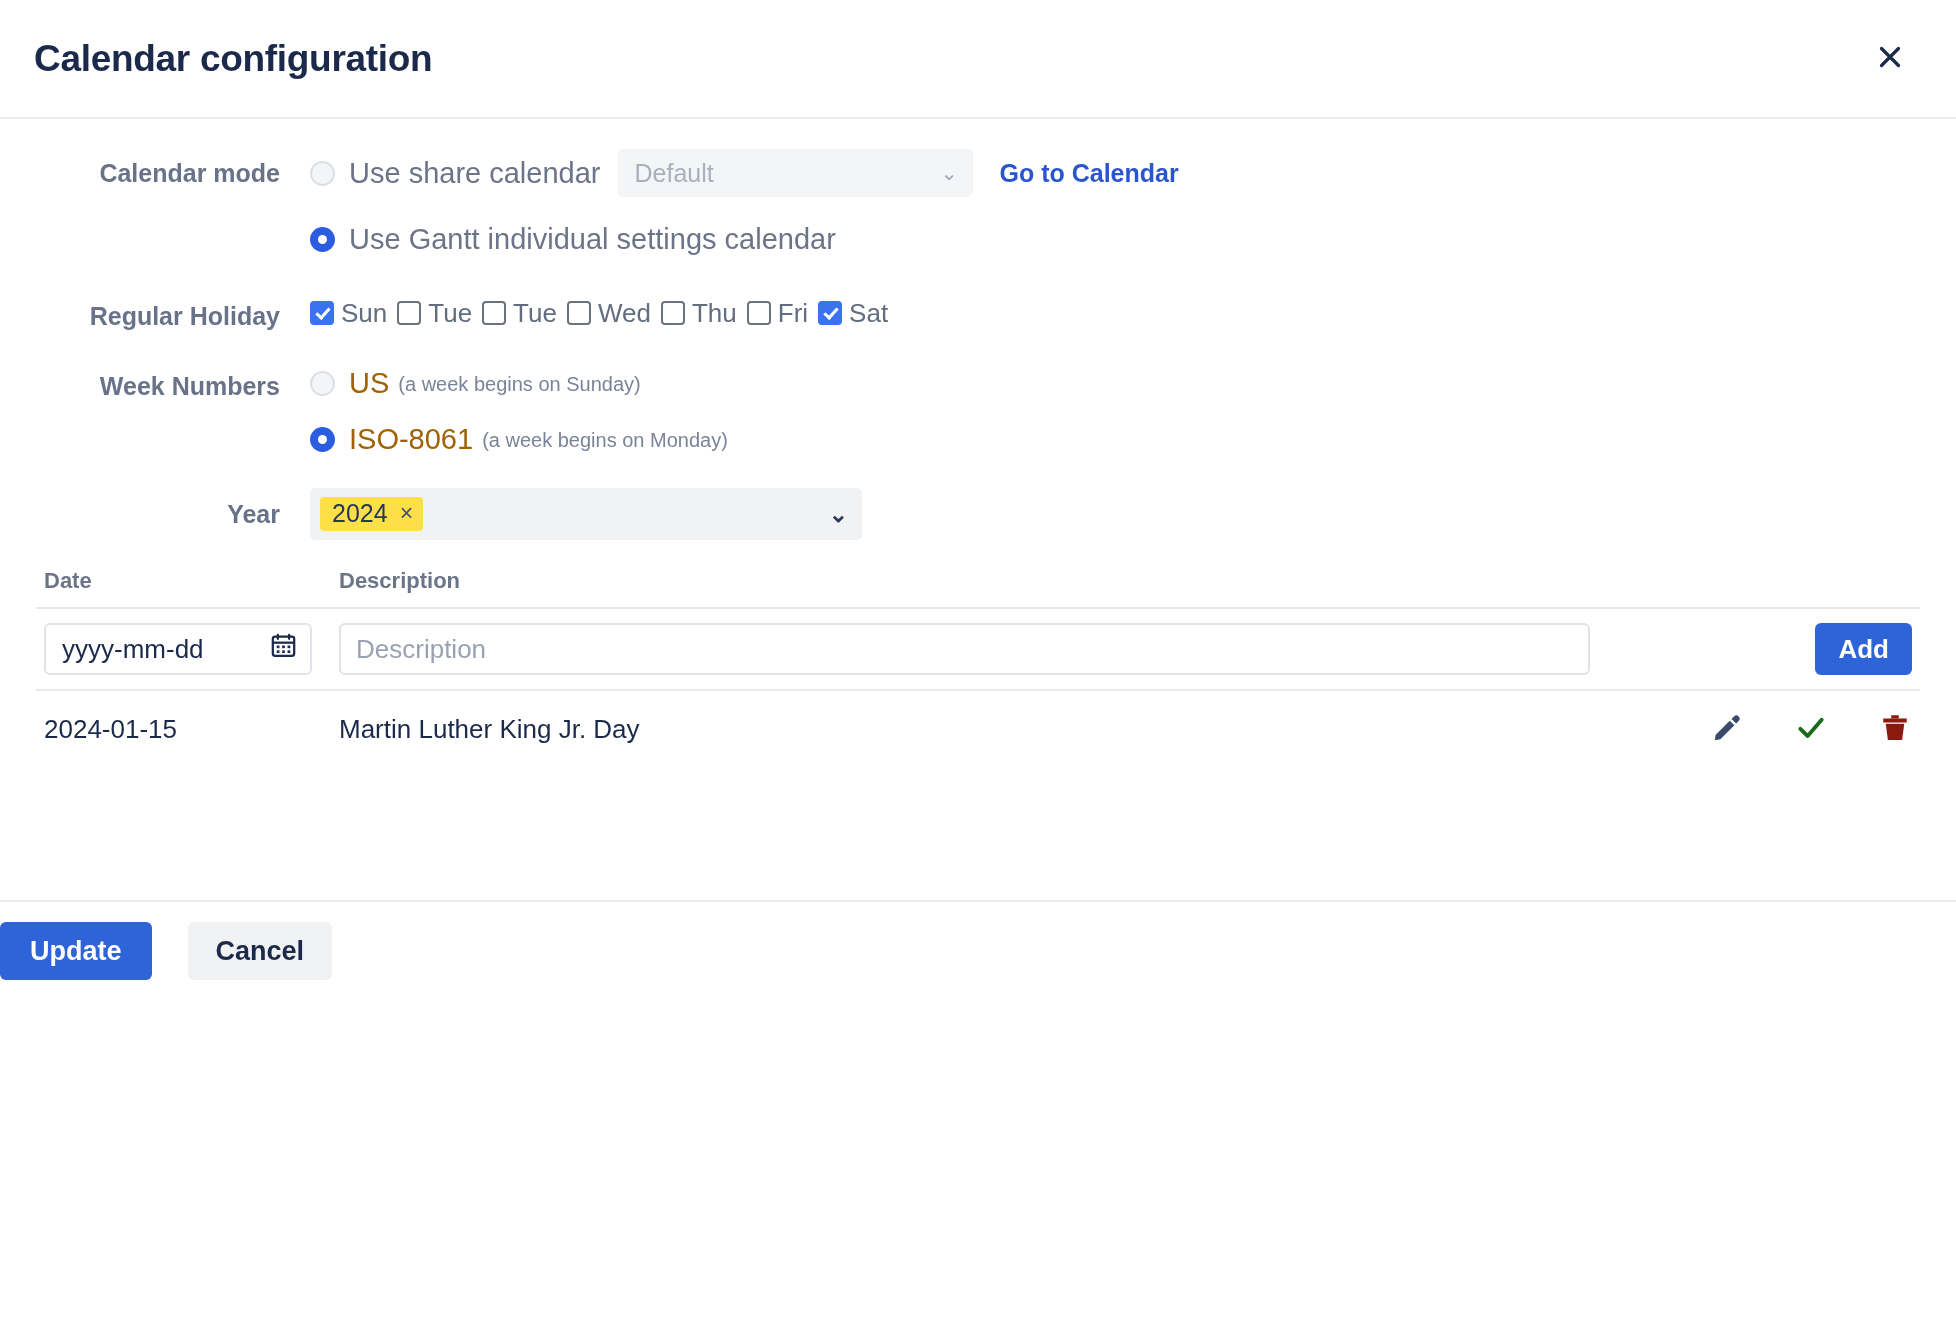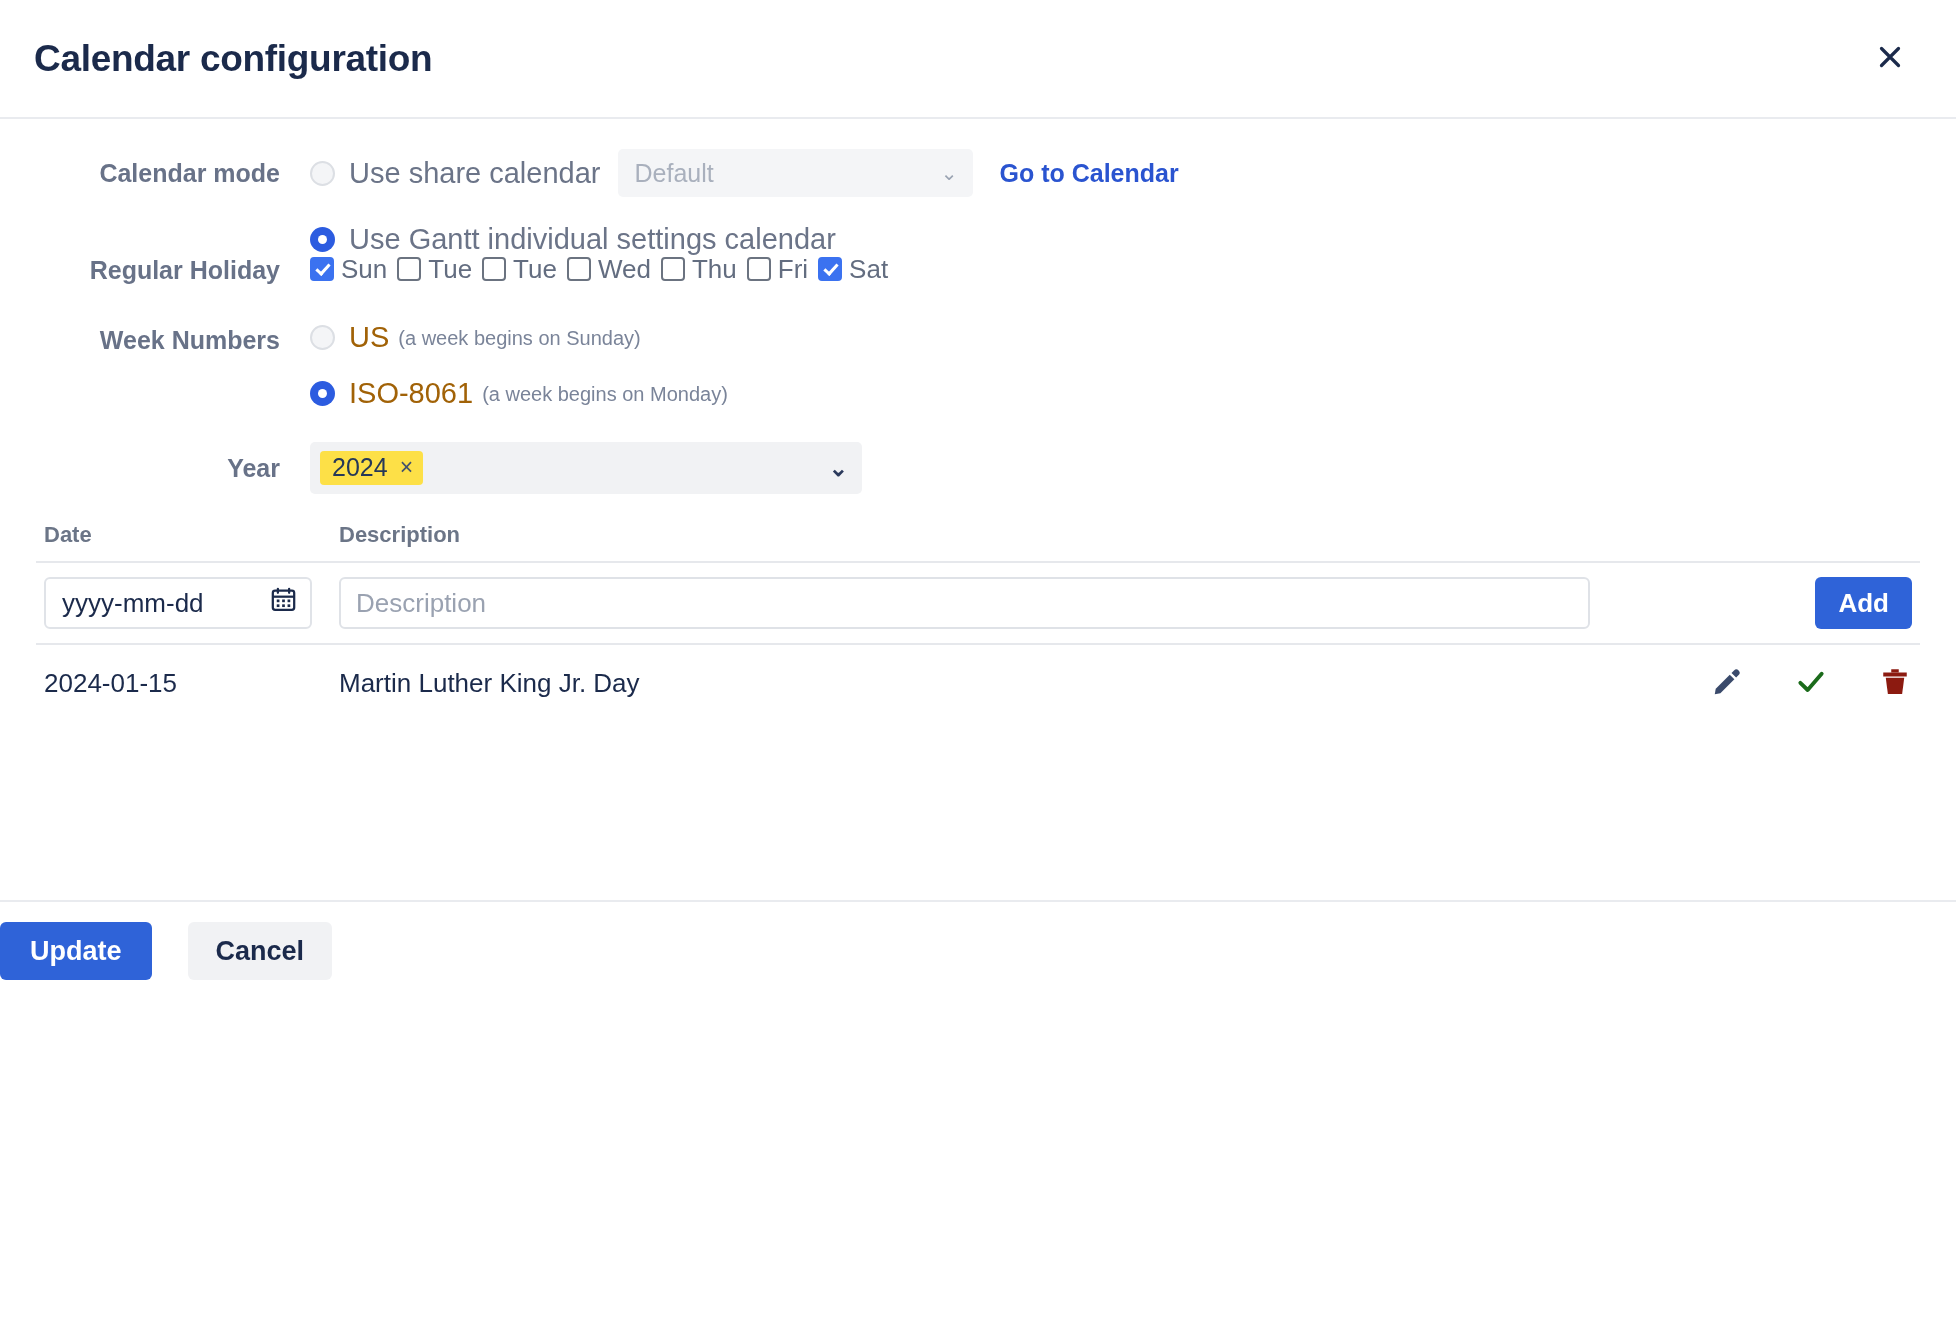--- a/index.html
+++ b/index.html
@@ -434,31 +434,31 @@
             <span class="radio-label">Use share calendar</span>
           </div>
           <div class="share-select">
             <span>Default</span>
             <span class="chev">⌄</span>
           </div>
           <a class="link">Go to Calendar</a>
         </div>
       </div>
 
-      <div class="form-row" style="align-items:flex-end;">
+      <div class="form-row" style="margin-bottom:46px;align-items:flex-end;">
         <div class="form-label"></div>
         <div class="form-field">
           <div class="radio-line">
             <span class="radio on"></span>
             <span class="radio-label">Use Gantt individual settings calendar</span>
           </div>
         </div>
       </div>
 
-      <div class="form-row" style="margin-bottom:40px;align-items:center;">
+      <div class="form-row" style="margin-bottom:40px;">
         <div class="form-label" style="padding-top:4px;">Regular Holiday</div>
         <div class="form-field">
           <div class="cb-group">
             <label class="cb-item">
               <span class="cb on"></span>
               <span class="cb-label">Sun</span>
             </label>
             <label class="cb-item">
               <span class="cb off"></span>
               <span class="cb-label">Tue</span>

